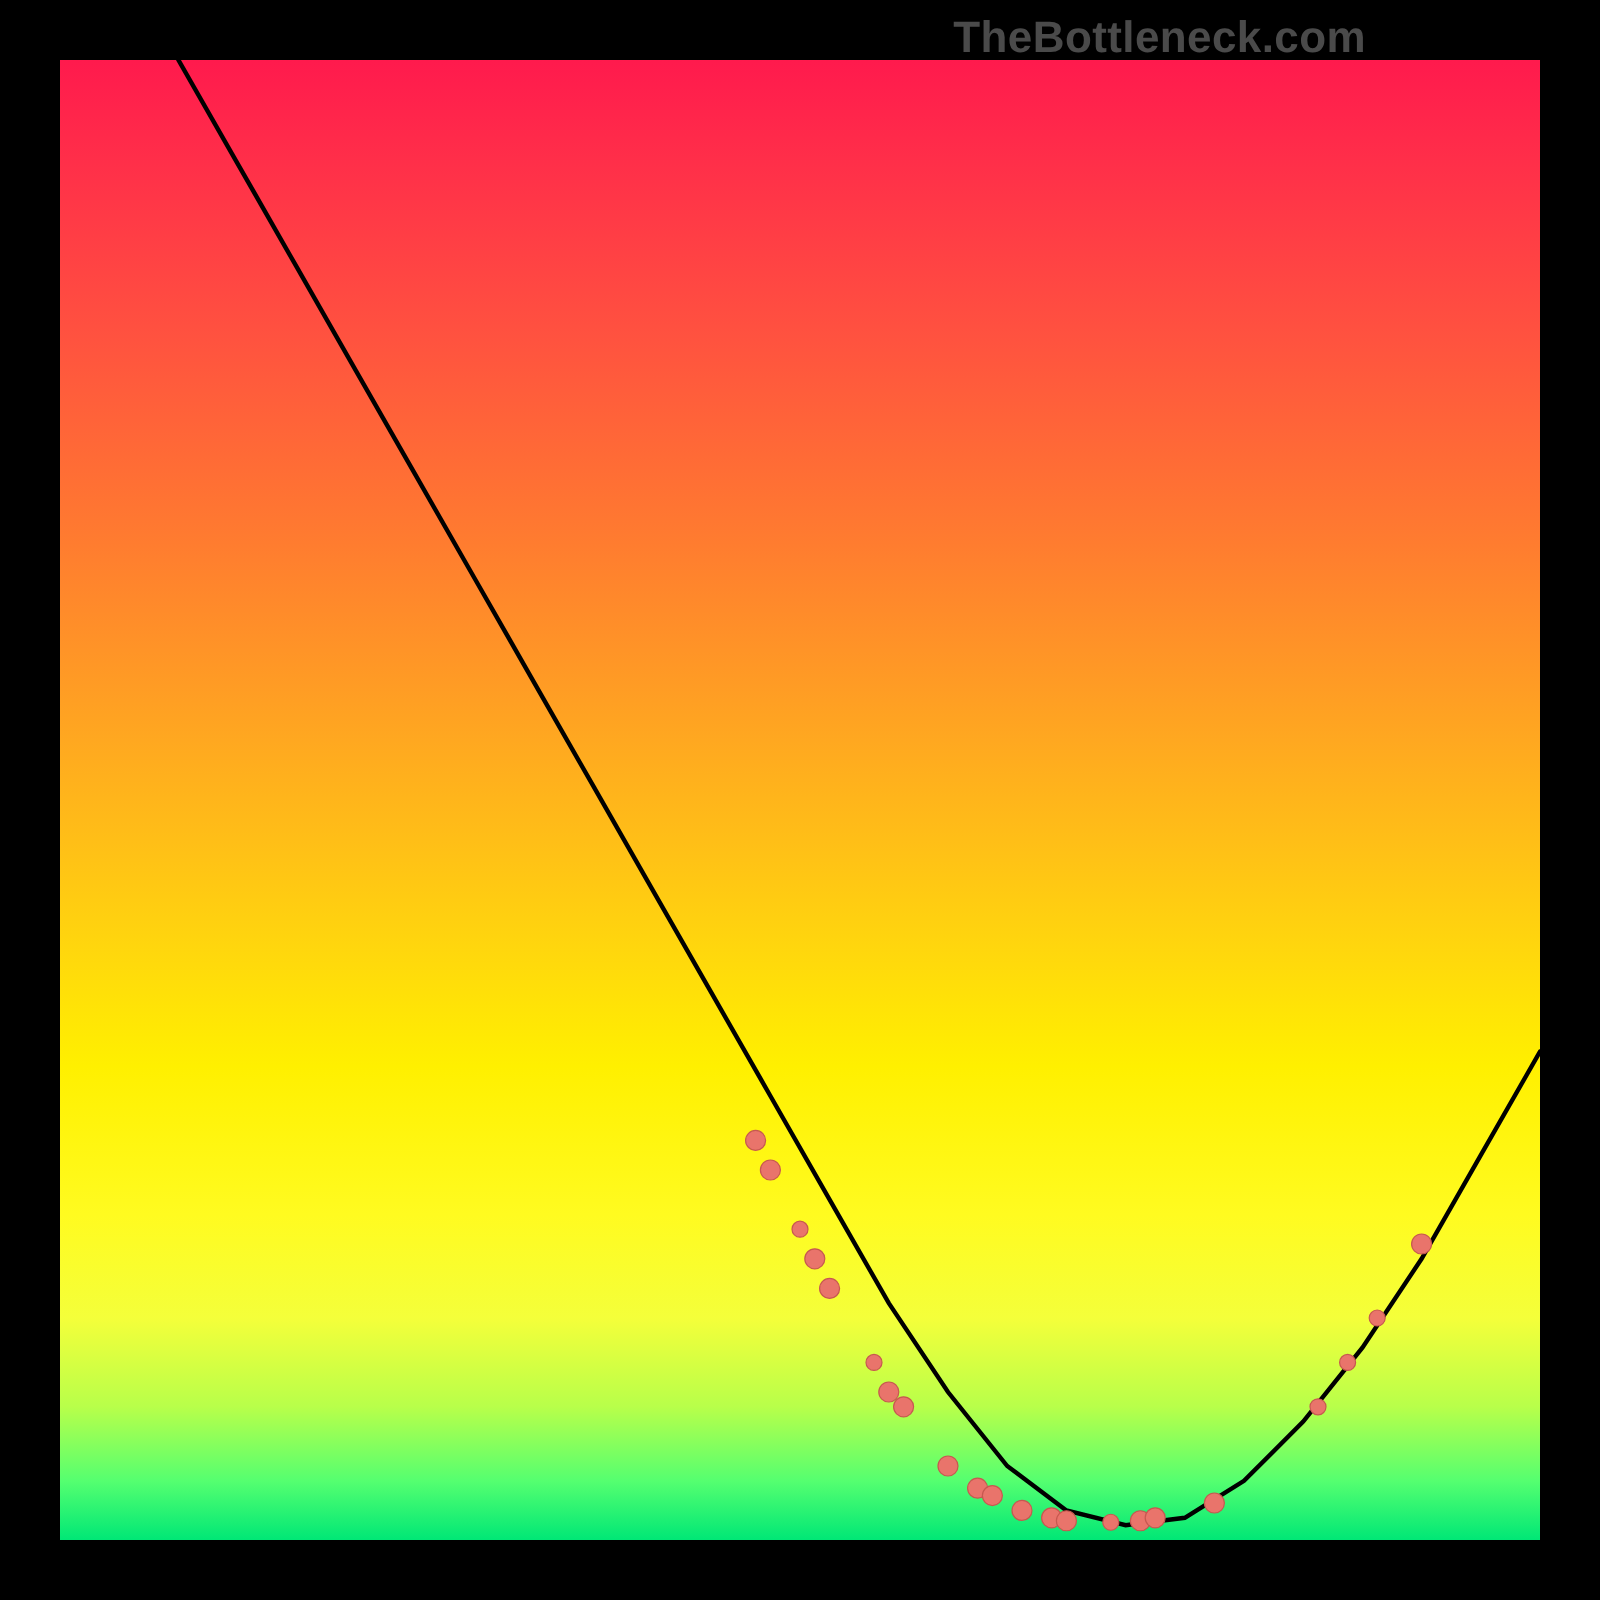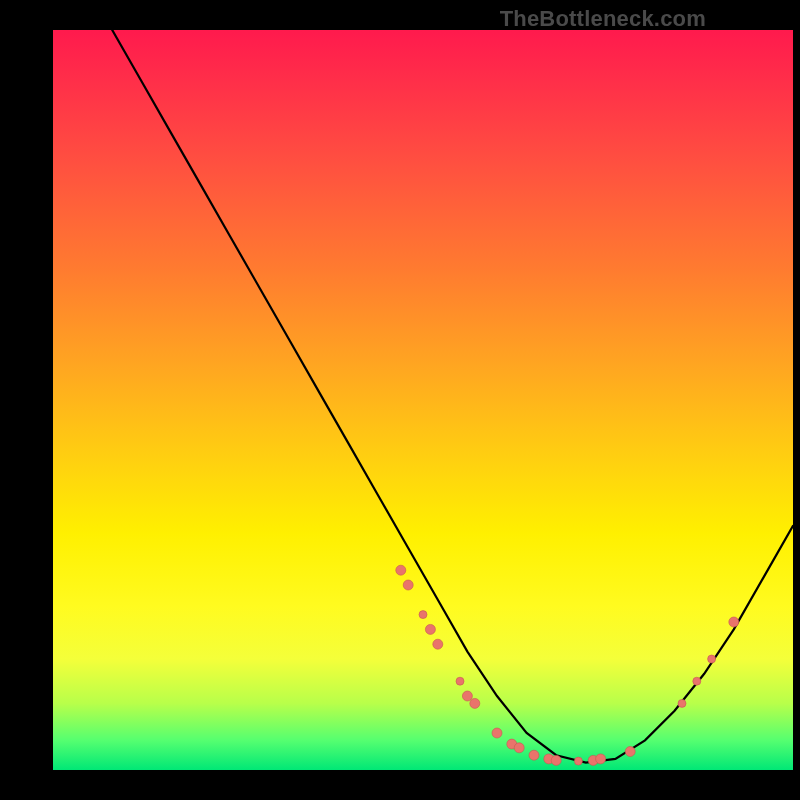--- a/index.html
+++ b/index.html
@@ -8,21 +8,20 @@
     width: 800px;
     height: 800px;
     background: #000;
     font-family: Arial, Helvetica, sans-serif;
     overflow: hidden;
   }
   .container {
     position: relative;
     width: 695px;
     height: 800px;
-    margin-left: 23px;
   }
   .watermark {
     position: absolute;
     top: 6px;
     right: 12px;
     color: #4a4a4a;
     font-size: 22px;
     font-weight: bold;
     letter-spacing: 0.2px;
     z-index: 10;

